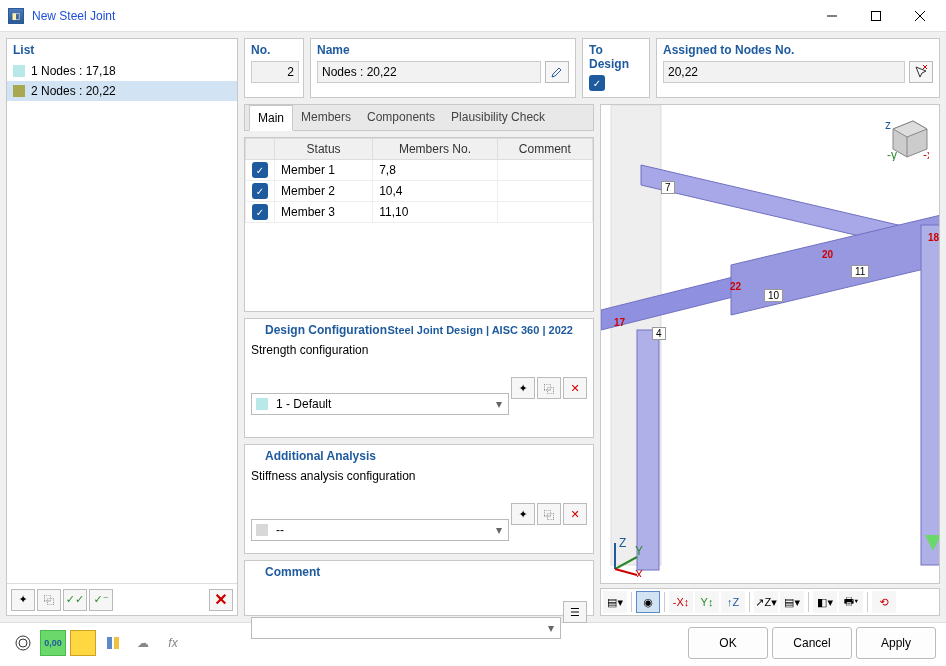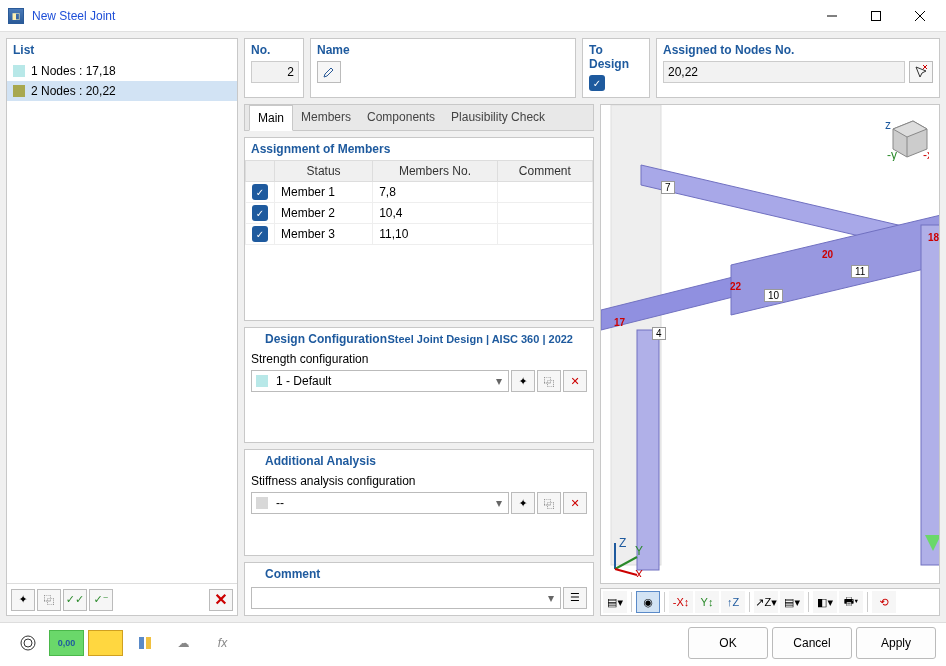--- a/index.html
+++ b/index.html
@@ -55,39 +55,39 @@
 .tbl th { background: #f0f0f0; border: 1px solid #ddd; padding: 3px 6px; font-weight: normal; color:#333; text-align:center;}
 .tbl td { border: 1px solid #eee; padding: 2px 6px; }
 .tbl .chk-cell{ width:24px; text-align:center;}
 .tbl-wrap{flex:1; min-height:160px;}
 
 
 .cfg-section .cfg-head{display:flex;justify-content:space-between;padding:4px 20px;align-items:center;}
 .cfg-section .cfg-head .title{font-weight:bold;color:#1e5a9e;}
 .cfg-section .cfg-head .right{font-weight:bold;color:#1e5a9e;font-size:11px;}
 .cfg-row{padding:2px 6px;}
-.combo{display:flex;align-items:center;height:22px;border:1px solid #bbb;background:#fff;cursor:pointer;}
+.combo{display:flex;align-items:center;height:22px;border:1px solid #bbb;background:#fff;cursor:pointer;margin-top:32px;}
 .combo .sw{width:12px;height:12px;margin:0 4px;}
 .combo .txt{flex:1;padding:0 4px;}
 .combo .arrow{width:18px;text-align:center;color:#666;}
 .icon-btn{width:24px;height:22px;border:1px solid #bbb;background:#f6f6f6;display:flex;align-items:center;justify-content:center;cursor:pointer;font-size:11px;}
 .combo-line{display:flex;gap:2px;align-items:center;}
 
 
 .viewport{flex:1;border:1px solid #c8c8c8;background:#fff;position:relative;overflow:hidden;}
 .view-toolbar{border:1px solid #c8c8c8;background:#fff;display:flex;align-items:center;padding:2px;gap:2px;}
 .view-toolbar .icon-btn{border:1px solid transparent;}
 .view-toolbar .sep{width:1px;height:20px;background:#ccc;margin:0 2px;}
 .view-toolbar .icon-btn.active{border:1px solid #5a8ac8;background:#d2e3f4;}
 
 
 .footer{height:40px;border-top:1px solid #ddd;display:flex;align-items:center;padding:0 10px;gap:4px;background:#fff;}
 .footer .spacer{flex:1;}
 .footer .ftr-btn{width:80px;height:32px;border:1px solid #bbb;background:#fdfdfd;border-radius:3px;cursor:pointer;display:flex;align-items:center;justify-content:center;}
-.footer .tool-btn{width:35px;height:26px;border:1px solid transparent;background:transparent;display:flex;align-items:center;justify-content:center;cursor:pointer;}
+.footer .tool-btn{width:26px;height:26px;border:1px solid transparent;background:transparent;display:flex;align-items:center;justify-content:center;cursor:pointer;}
 .delete-btn{margin-left:auto;color:#c00;font-weight:bold;font-size:16px;}
 
 
 .vlabel{position:absolute;background:#fff;border:1px solid #999;font-size:10px;padding:0 3px;}
 .vlabel.red{border:none;color:#c00;font-weight:bold;background:transparent;}
 .axis-gizmo{position:absolute;bottom:6px;left:6px;width:40px;height:40px;}
 .cube-gizmo{position:absolute;top:10px;right:10px;width:46px;height:46px;}
 </style>
 </head>
 <body>
@@ -143,20 +143,21 @@
     <div class="top-row">
       <div class="group" style="width:60px">
         <div class="group-title">No.</div>
         <div class="field-row">
             <input class="no-input" value="2" style="">
           </div>
       </div>
       <div class="group" style="flex:1">
         <div class="group-title">Name</div>
         <div class="field-row">
+          <input class="name-input" value="Nodes : 20,22" style="">
           <div class="small-btn">
             <svg width="12" height="12">
                 <path d="M1 11 L2 8 L8 2 L10 4 L4 10 L1 11 Z" fill="none" stroke="#2a5a98"></path>
               </svg>
           </div>
         </div>
       </div>
       <div class="group" style="width:68px">
         <div class="group-title">To Design</div>
         <div class="field-row">
@@ -181,21 +182,20 @@
     <div class="mid">
       <div class="mid-left">
         <div class="tabs">
           <div class="tab active">Main</div>
           <div class="tab">Members</div>
           <div class="tab">Components</div>
           <div class="tab">Plausibility Check</div>
         </div>
 
         <div class="group assignment-box" style="flex:1">
-          <div class="group-sub">Assignment of Members</div>
           <div class="tbl-wrap">
           <table class="tbl">
             <thead>
                   <tr>
               <th></th>
               <th>Status</th>
               <th>Members No.</th>
               <th>Comment</th>
             </tr>
                 </thead>

